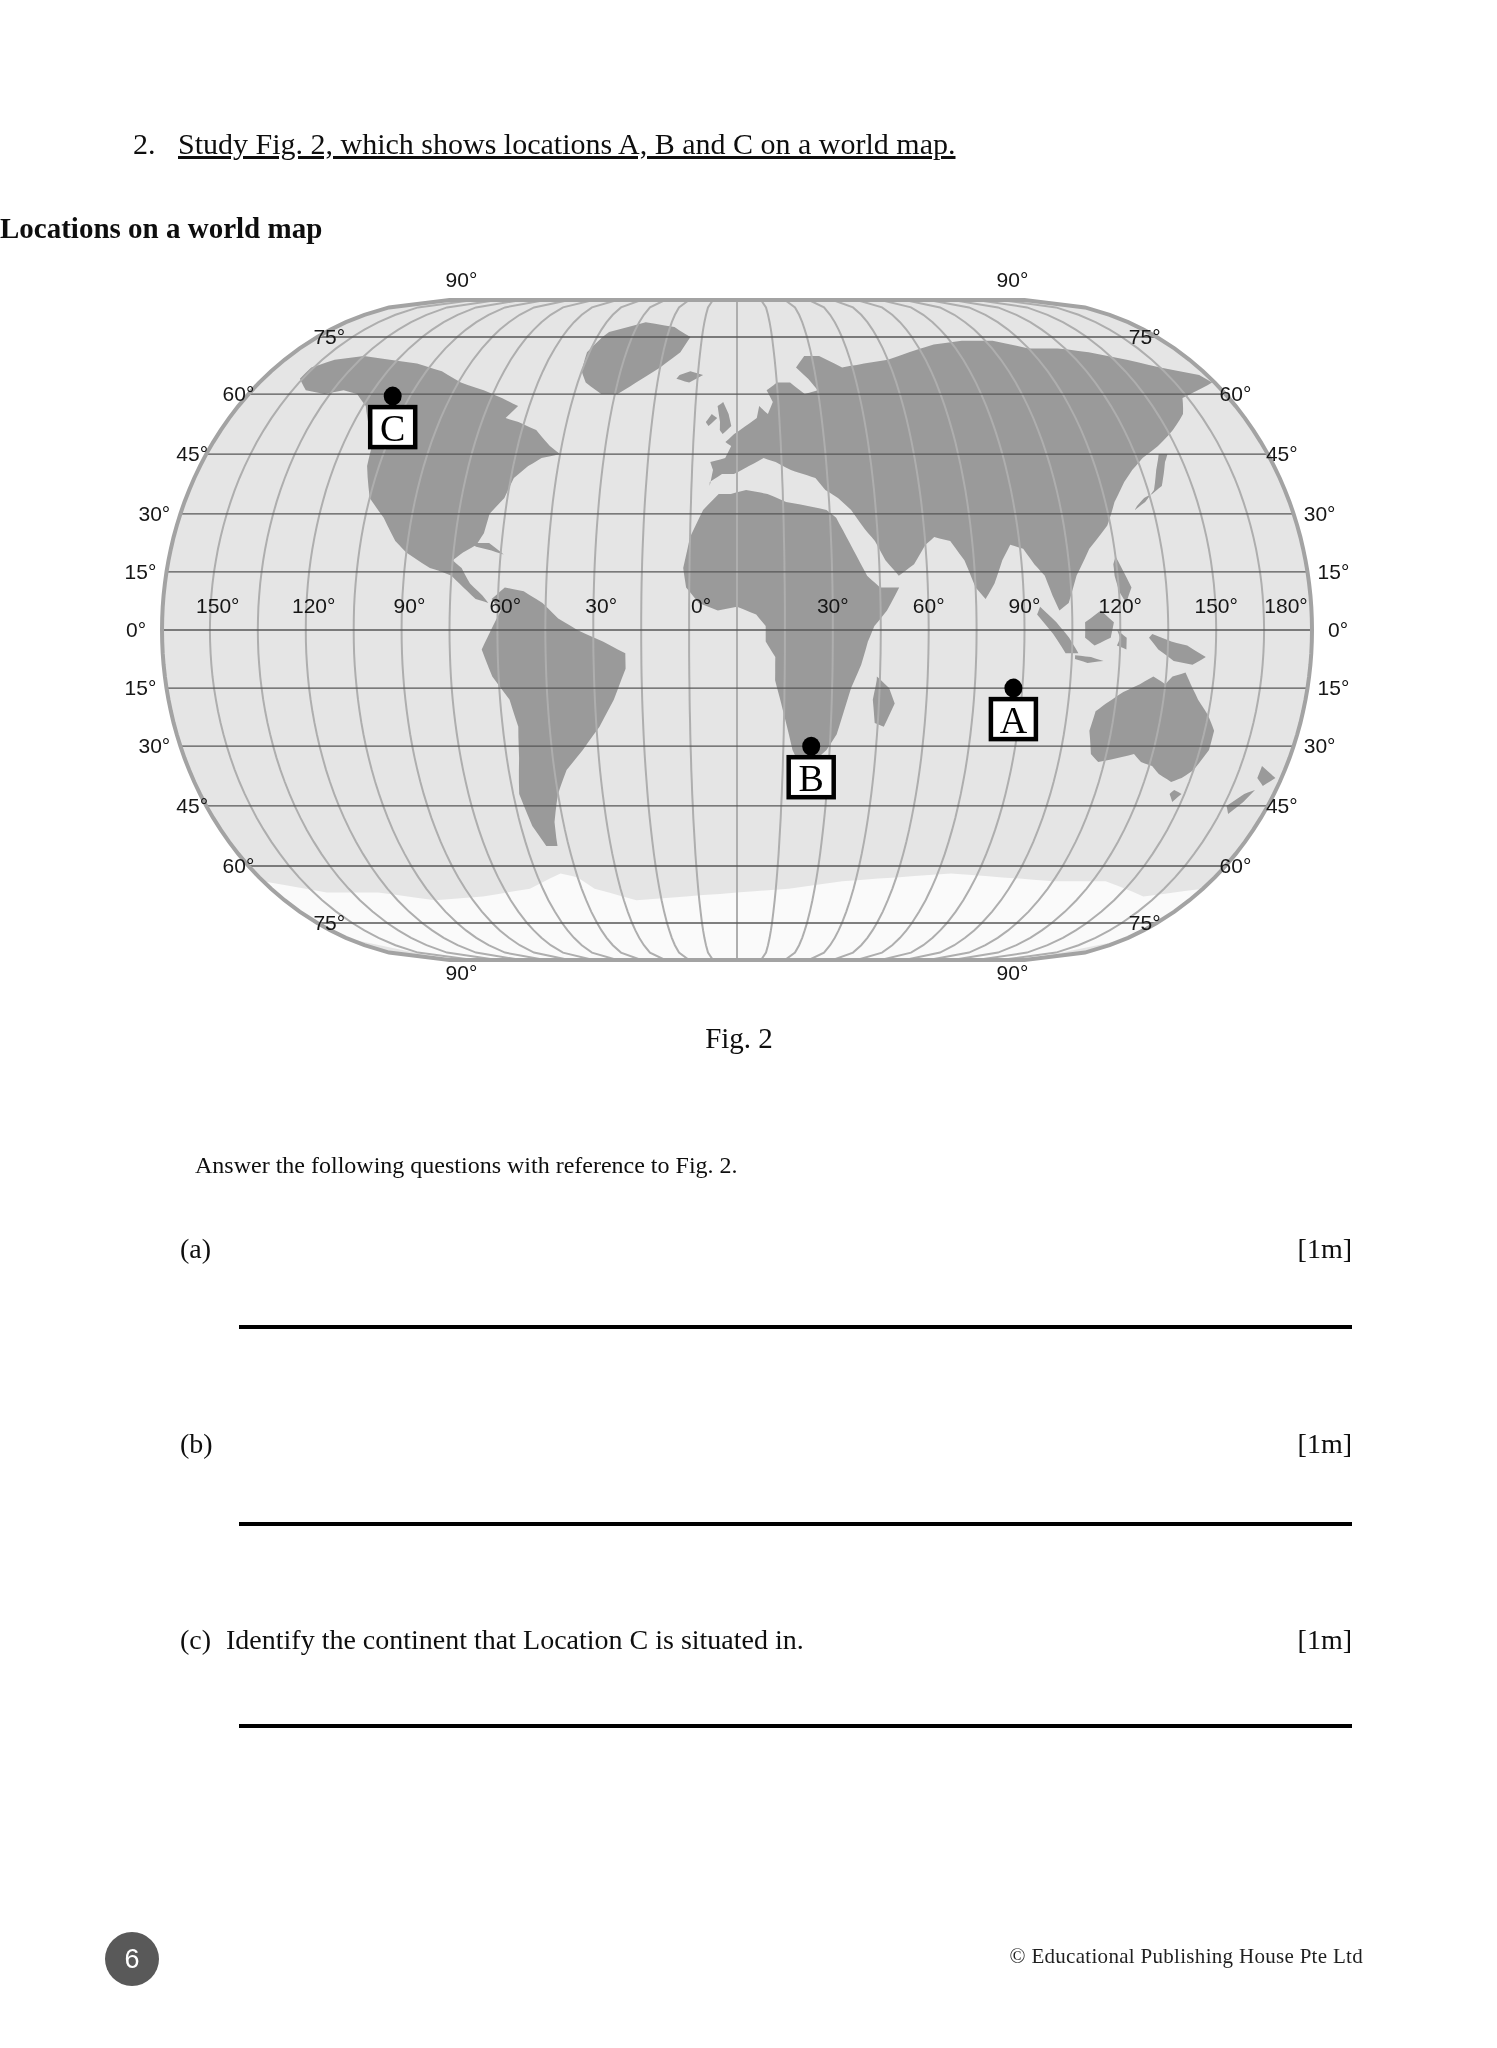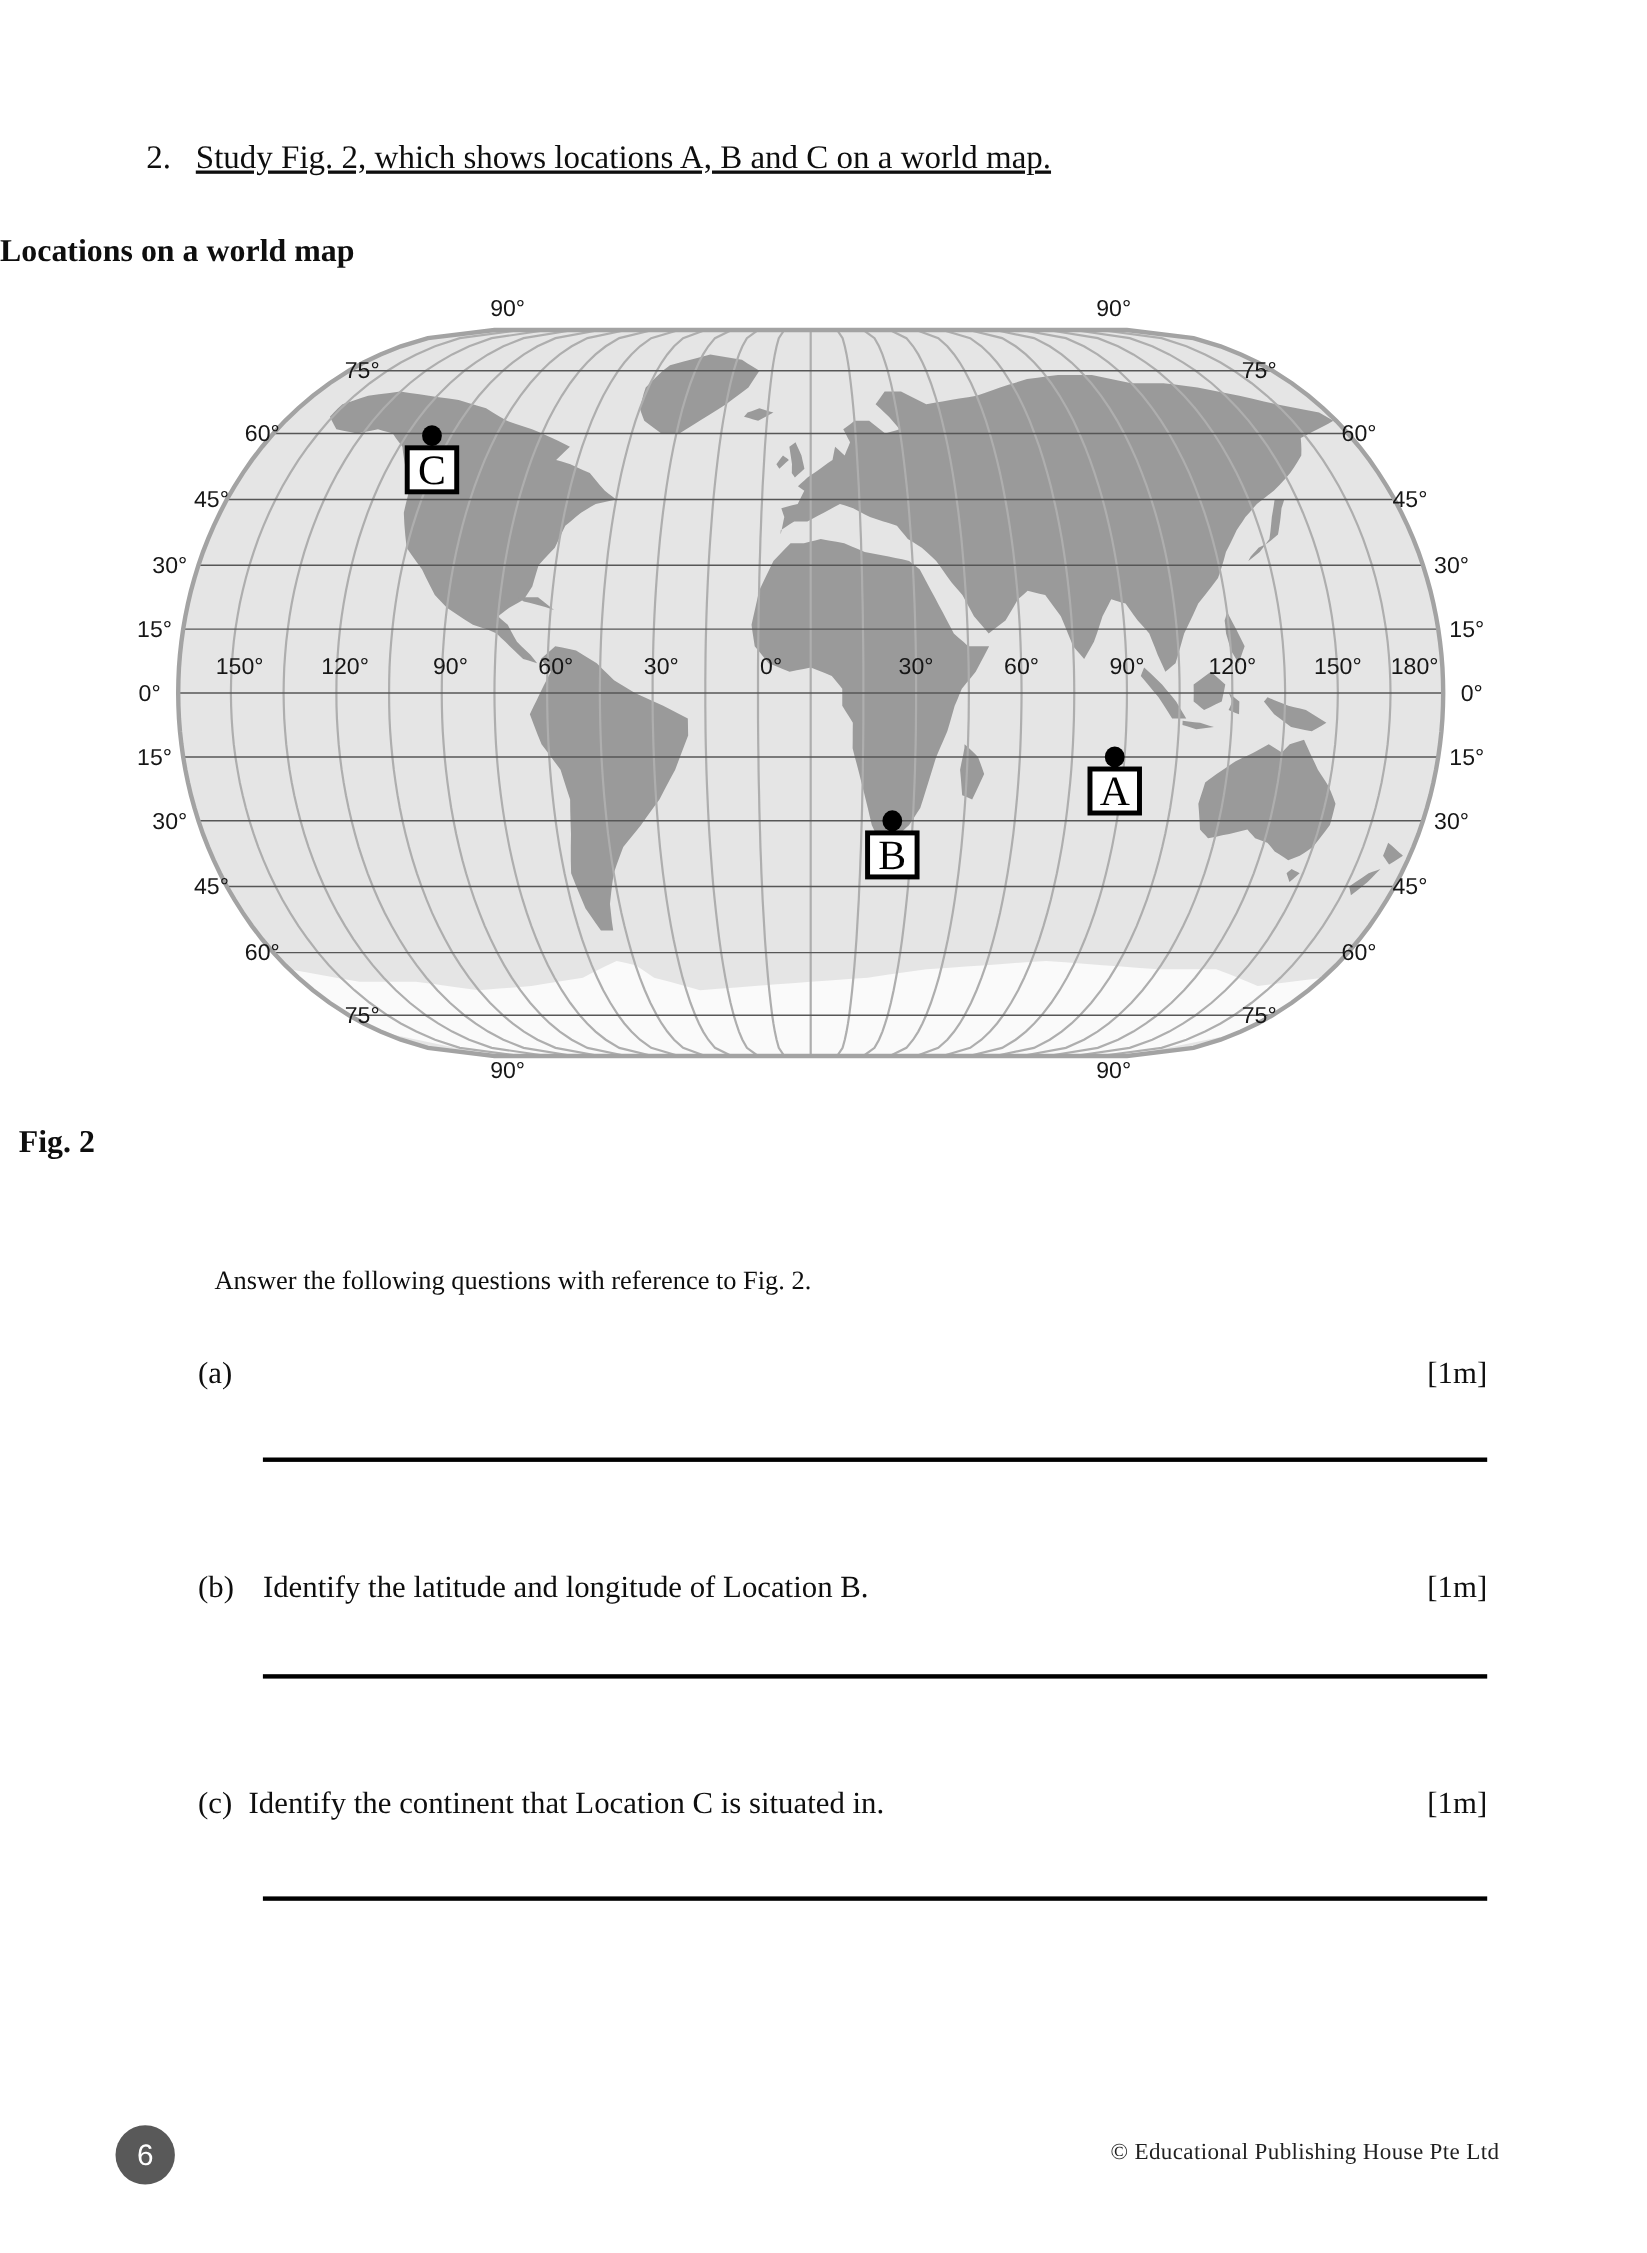--- a/index.html
+++ b/index.html
@@ -3,22 +3,22 @@
 <meta charset="utf-8">
 <style>
   html,body{margin:0;padding:0;background:#ffffff;}
   .page{position:relative;width:1497px;height:2048px;background:#ffffff;overflow:hidden;
         font-family:"Liberation Serif", serif;color:#0e0e0e;}
   .q2row{position:absolute;top:127px;left:133px;font-size:30px;white-space:nowrap;text-decoration:underline;}
   .q2row .qnum{display:inline-block;width:45px;}
   .figtitle{position:absolute;top:212px;left:0;width:1480px;
             font-size:29px;font-weight:bold;}
   .mapwrap{position:absolute;left:110px;top:265px;width:1280px;height:745px;}
-  .figcaption{position:absolute;top:1022px;left:0;width:1478px;
-              font-size:29px;font-weight:bold;padding-left:17px;}
+  .figcaption{position:absolute;top:1022px;left:0;width:1478px;text-align:center;
+              font-size:29px;font-weight:normal;}
   .answerintro{position:absolute;top:1152px;left:167px;font-size:24px;white-space:nowrap;margin-left:28px;}
   .qrow{position:absolute;left:0;width:1497px;height:40px;font-size:28px;}
   .qrow .qid{position:absolute;left:180px;}
   .qrow .qtext{position:absolute;white-space:nowrap;}
   .qrow .qmarks{position:absolute;right:145px;}
   .ansline{position:absolute;left:239px;width:1113px;height:4px;background:#000;}
   .footer-circle{position:absolute;left:105px;top:1932px;width:54px;height:54px;border-radius:50%;
                  background:#595959;color:#ffffff;font-family:"Liberation Sans",sans-serif;
                  font-size:27px;display:flex;align-items:center;justify-content:center;}
   .copyright{position:absolute;top:1944px;right:134px;font-family:Liberation Serif, serif;
@@ -169,21 +169,20 @@
   <div class="answerintro">Answer the following questions with reference to Fig. 2.</div>
 
   <div class="qrow" style="top:1233px;">
     <span class="qid">(a)</span>
     <span class="qmarks">[1m]</span>
   </div>
   <div class="ansline" style="top:1325px;"></div>
 
   <div class="qrow" style="top:1428px;">
     <span class="qid">(b)</span>
-    <span class="qtext" style="left:239px;">Identify the latitude and longitude of Location B.</span>
     <span class="qmarks">[1m]</span>
   </div>
   <div class="ansline" style="top:1522px;"></div>
 
   <div class="qrow" style="top:1624px;">
     <span class="qid">(c)</span>
     <span class="qtext" style="left:226px;text-align:right;">Identify the continent that Location C is situated in.</span>
     <span class="qmarks">[1m]</span>
   </div>
   <div class="ansline" style="top:1724px;"></div>

